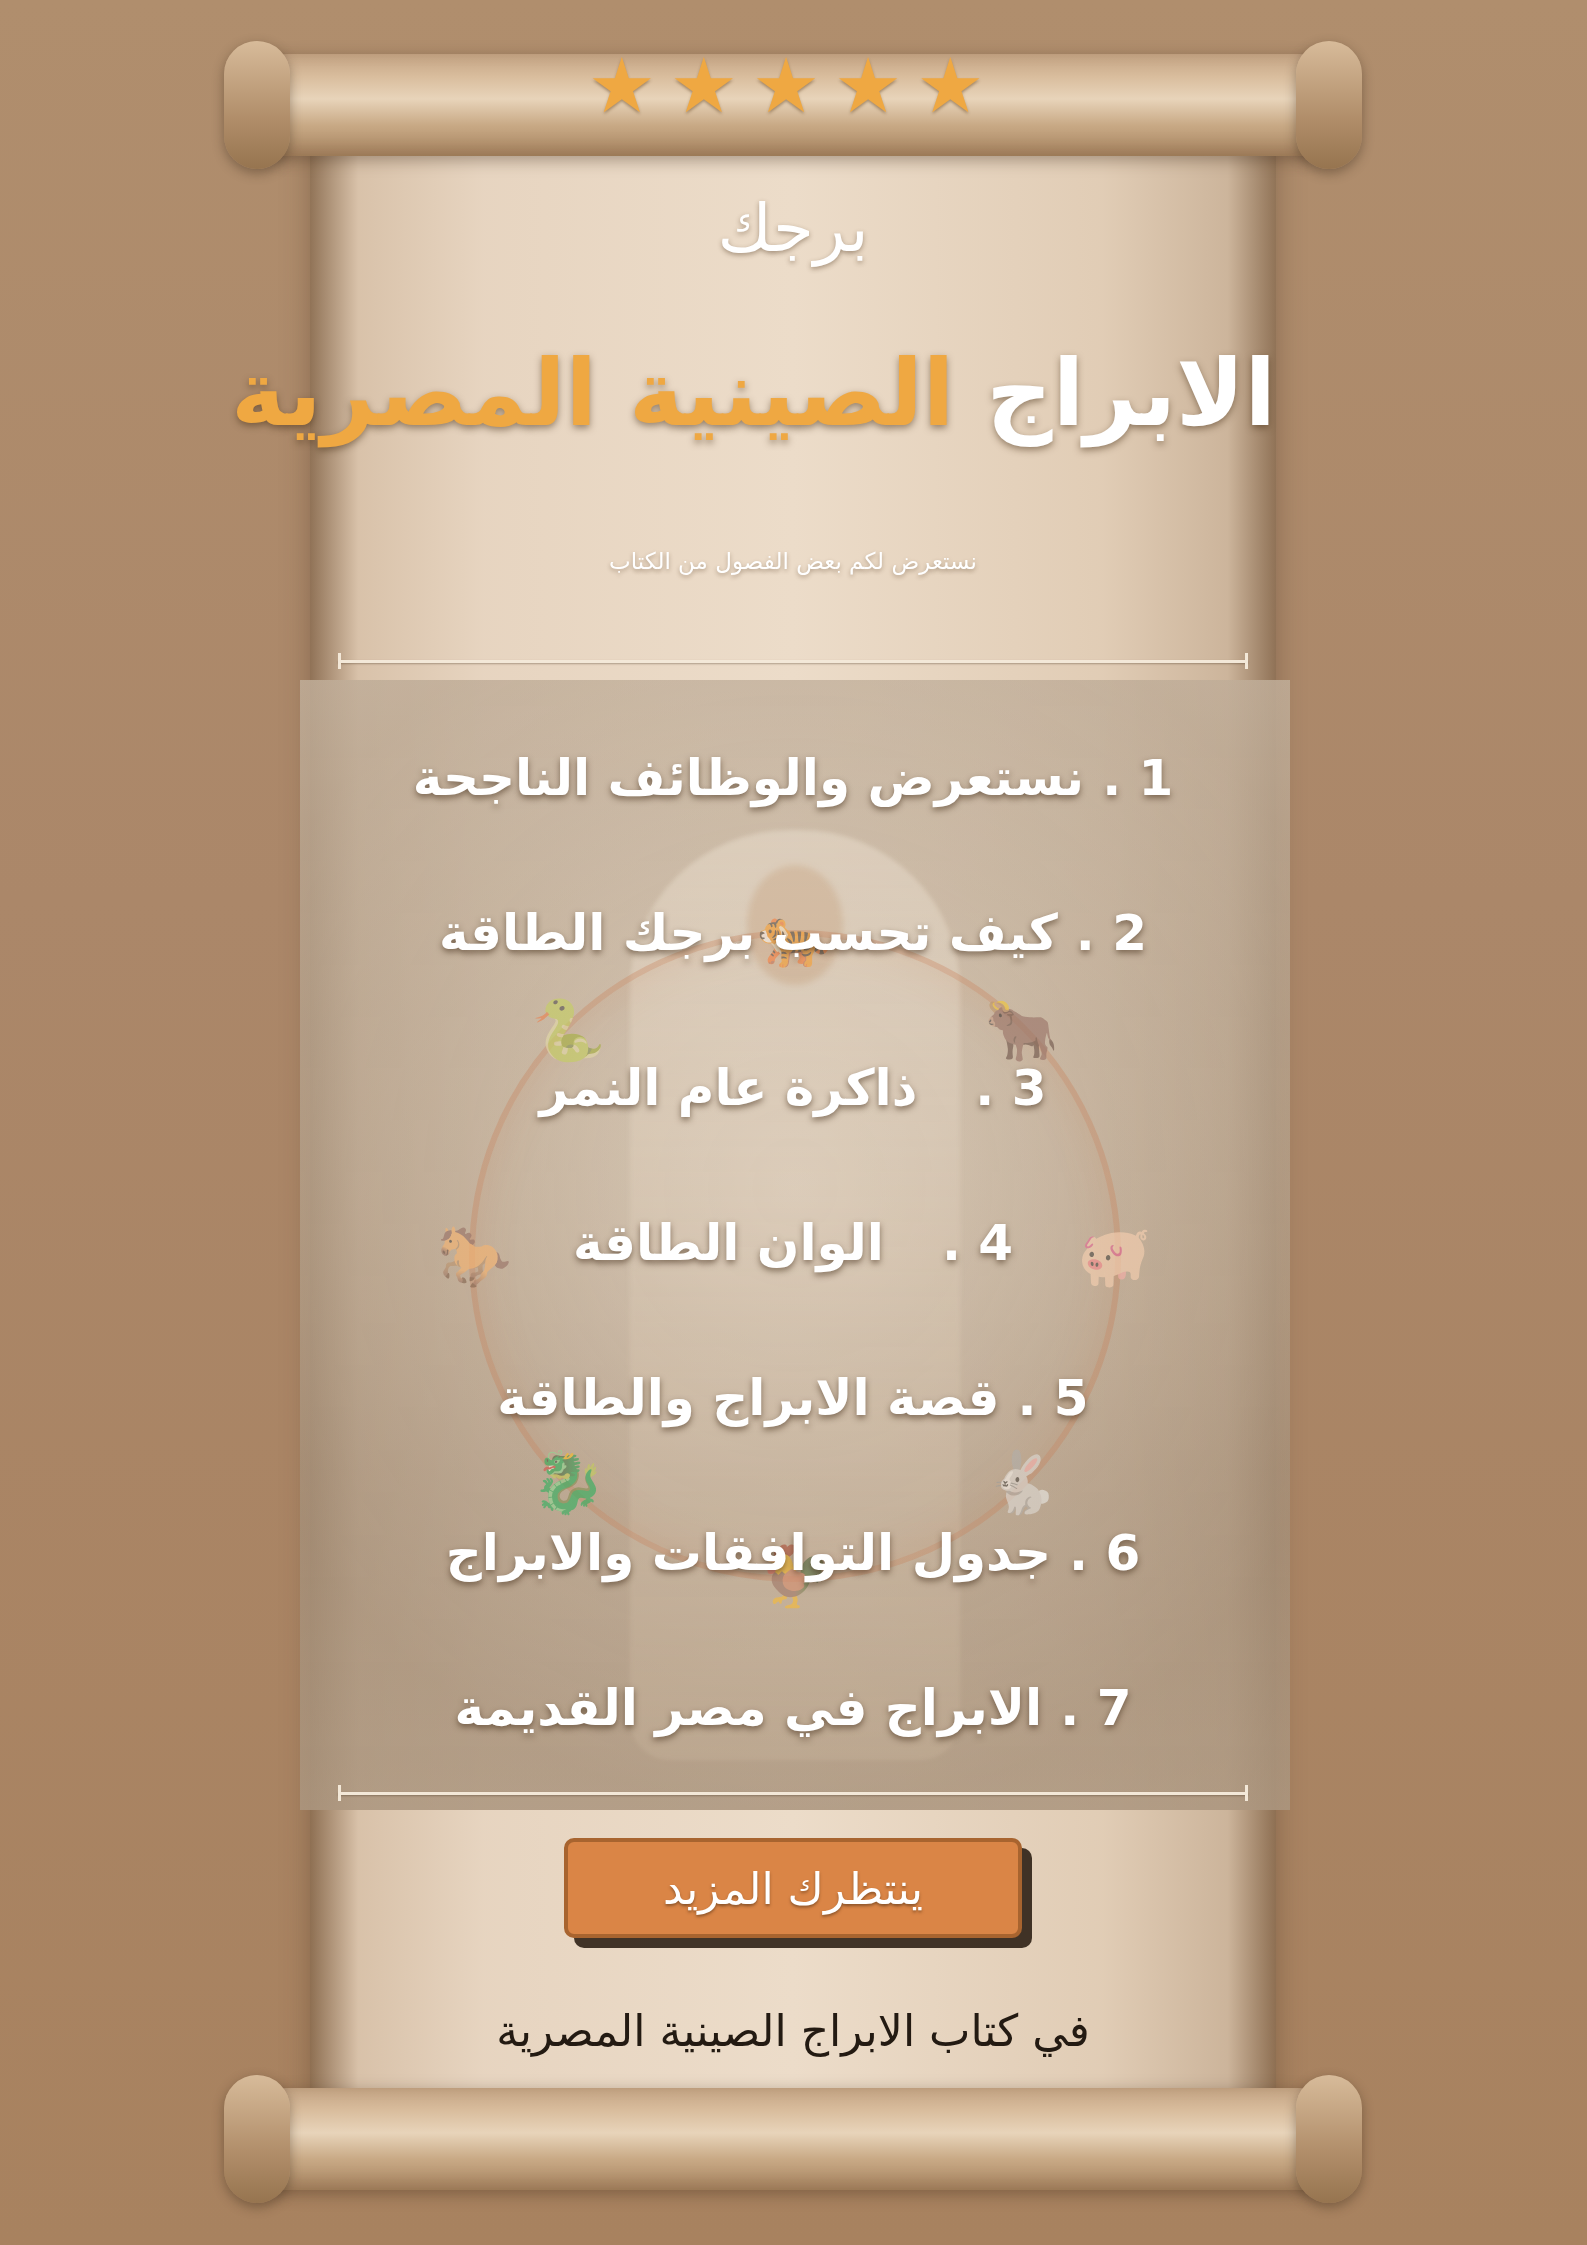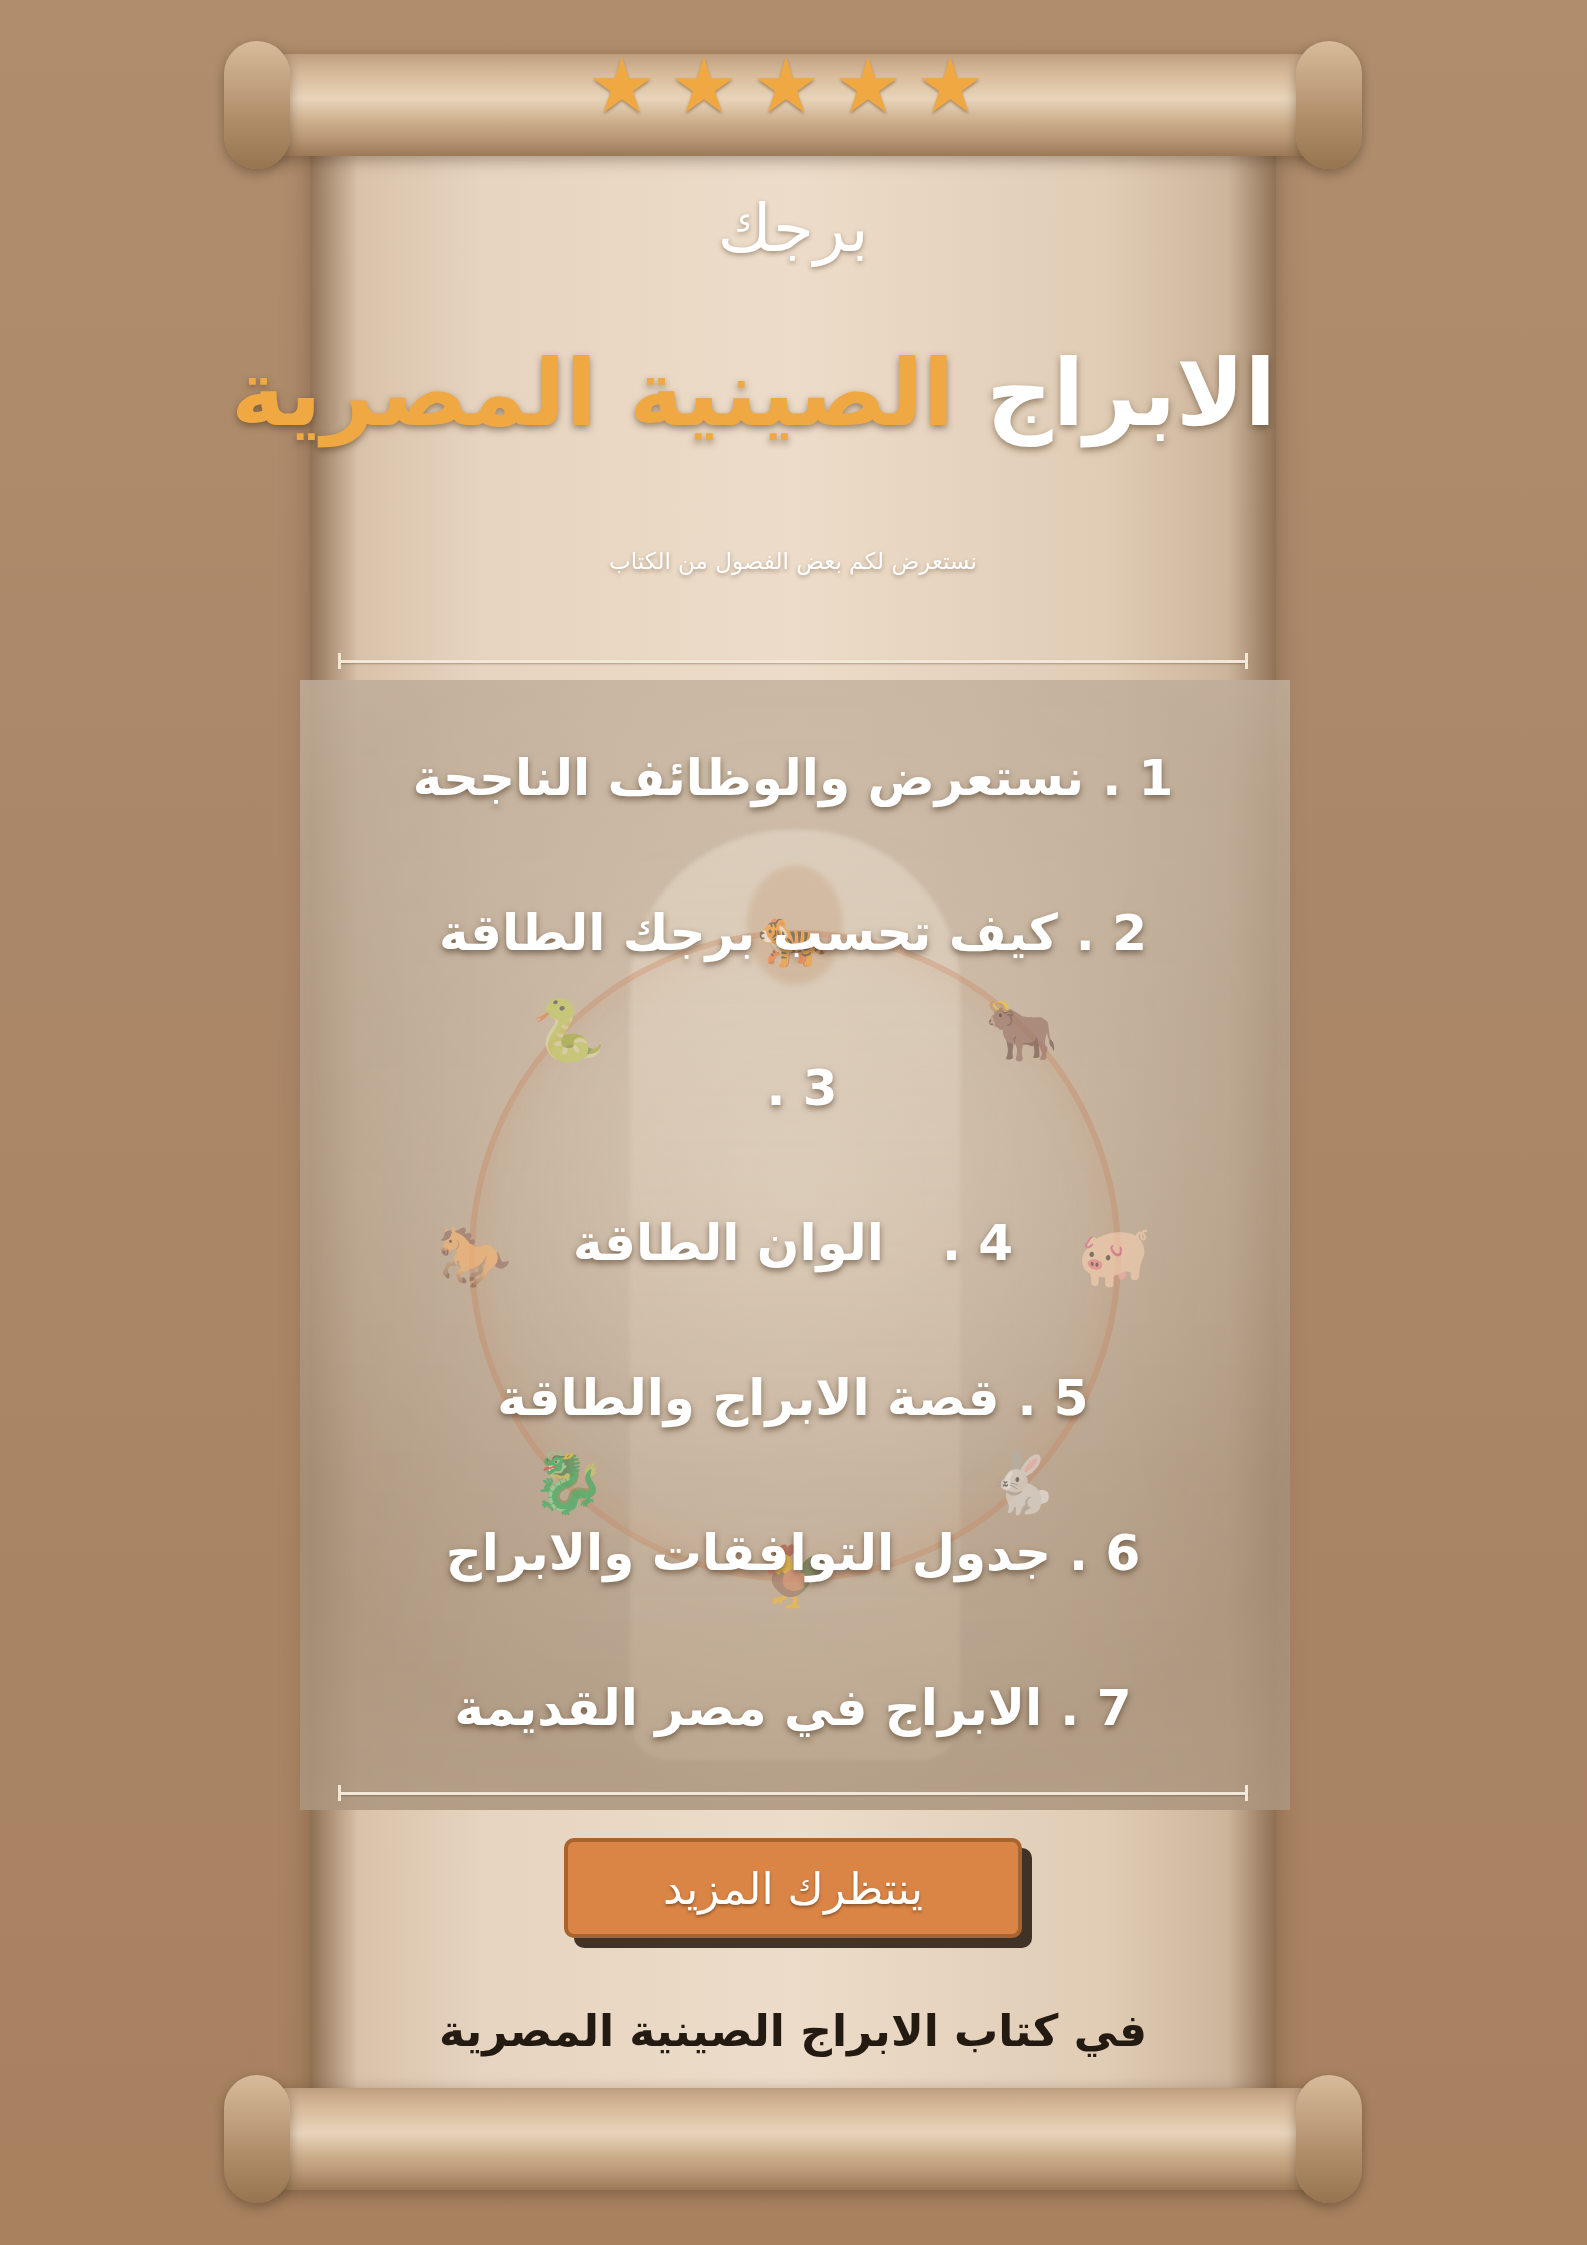--- a/index.html
+++ b/index.html
@@ -286,21 +286,21 @@
     cursor: pointer;
   }
 
   .footer {
     position: absolute;
     top: 2005px;
     left: 0;
     width: 966px;
     text-align: center;
     font-size: 44px;
-    font-weight: bold;
+    font-weight: normal;
     color: #231a12;
   }
 </style>
 </head>
 <body>
 
 <div class="poster">
 
   <div class="scroll">
     <div class="scroll-body"></div>
@@ -349,20 +349,21 @@
         <div class="chapter">
           <span class="num">1 .</span>
           <span class="txt">نستعرض والوظائف الناجحة</span>
         </div>
         <div class="chapter">
           <span class="num">2 .</span>
           <span class="txt">كيف تحسب برجك الطاقة</span>
         </div>
         <div class="chapter spaced">
           <span class="num">3 .</span>
+          <span class="txt">ذاكرة عام النمر</span>
         </div>
         <div class="chapter spaced">
           <span class="num">4 .</span>
           <span class="txt">الوان الطاقة</span>
         </div>
         <div class="chapter">
           <span class="num">5 .</span>
           <span class="txt">قصة الابراج والطاقة</span>
         </div>
         <div class="chapter">

